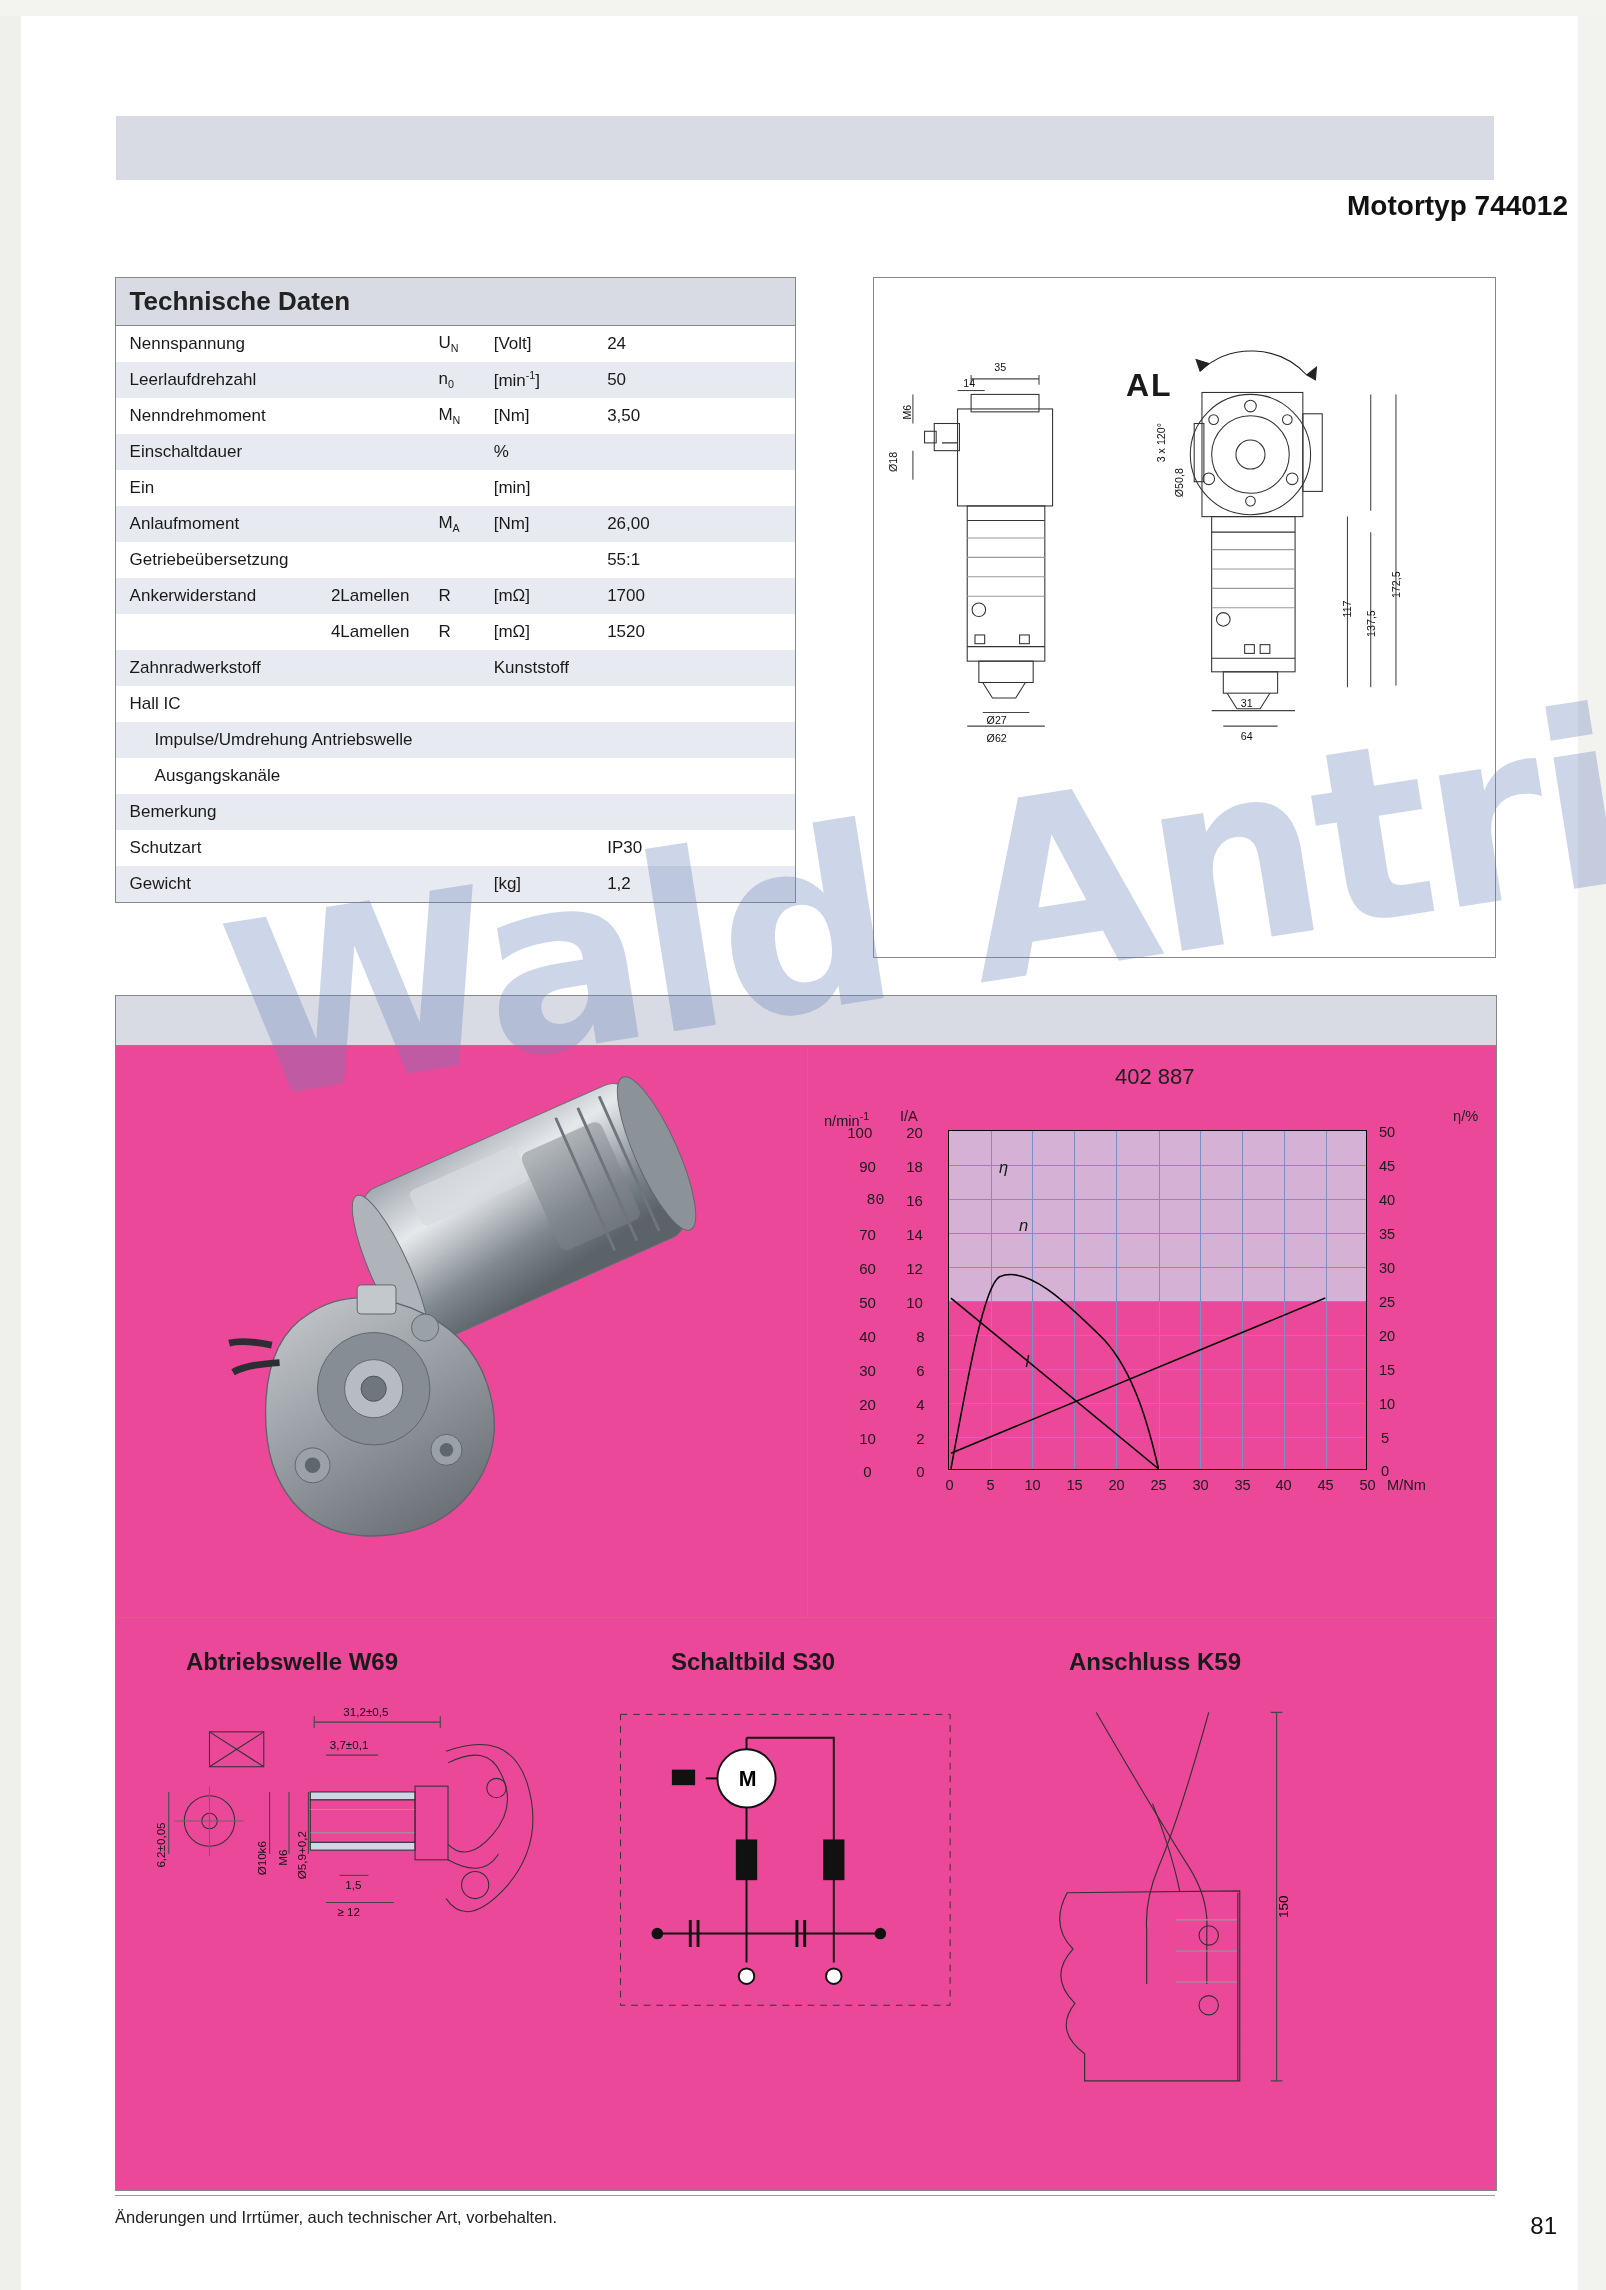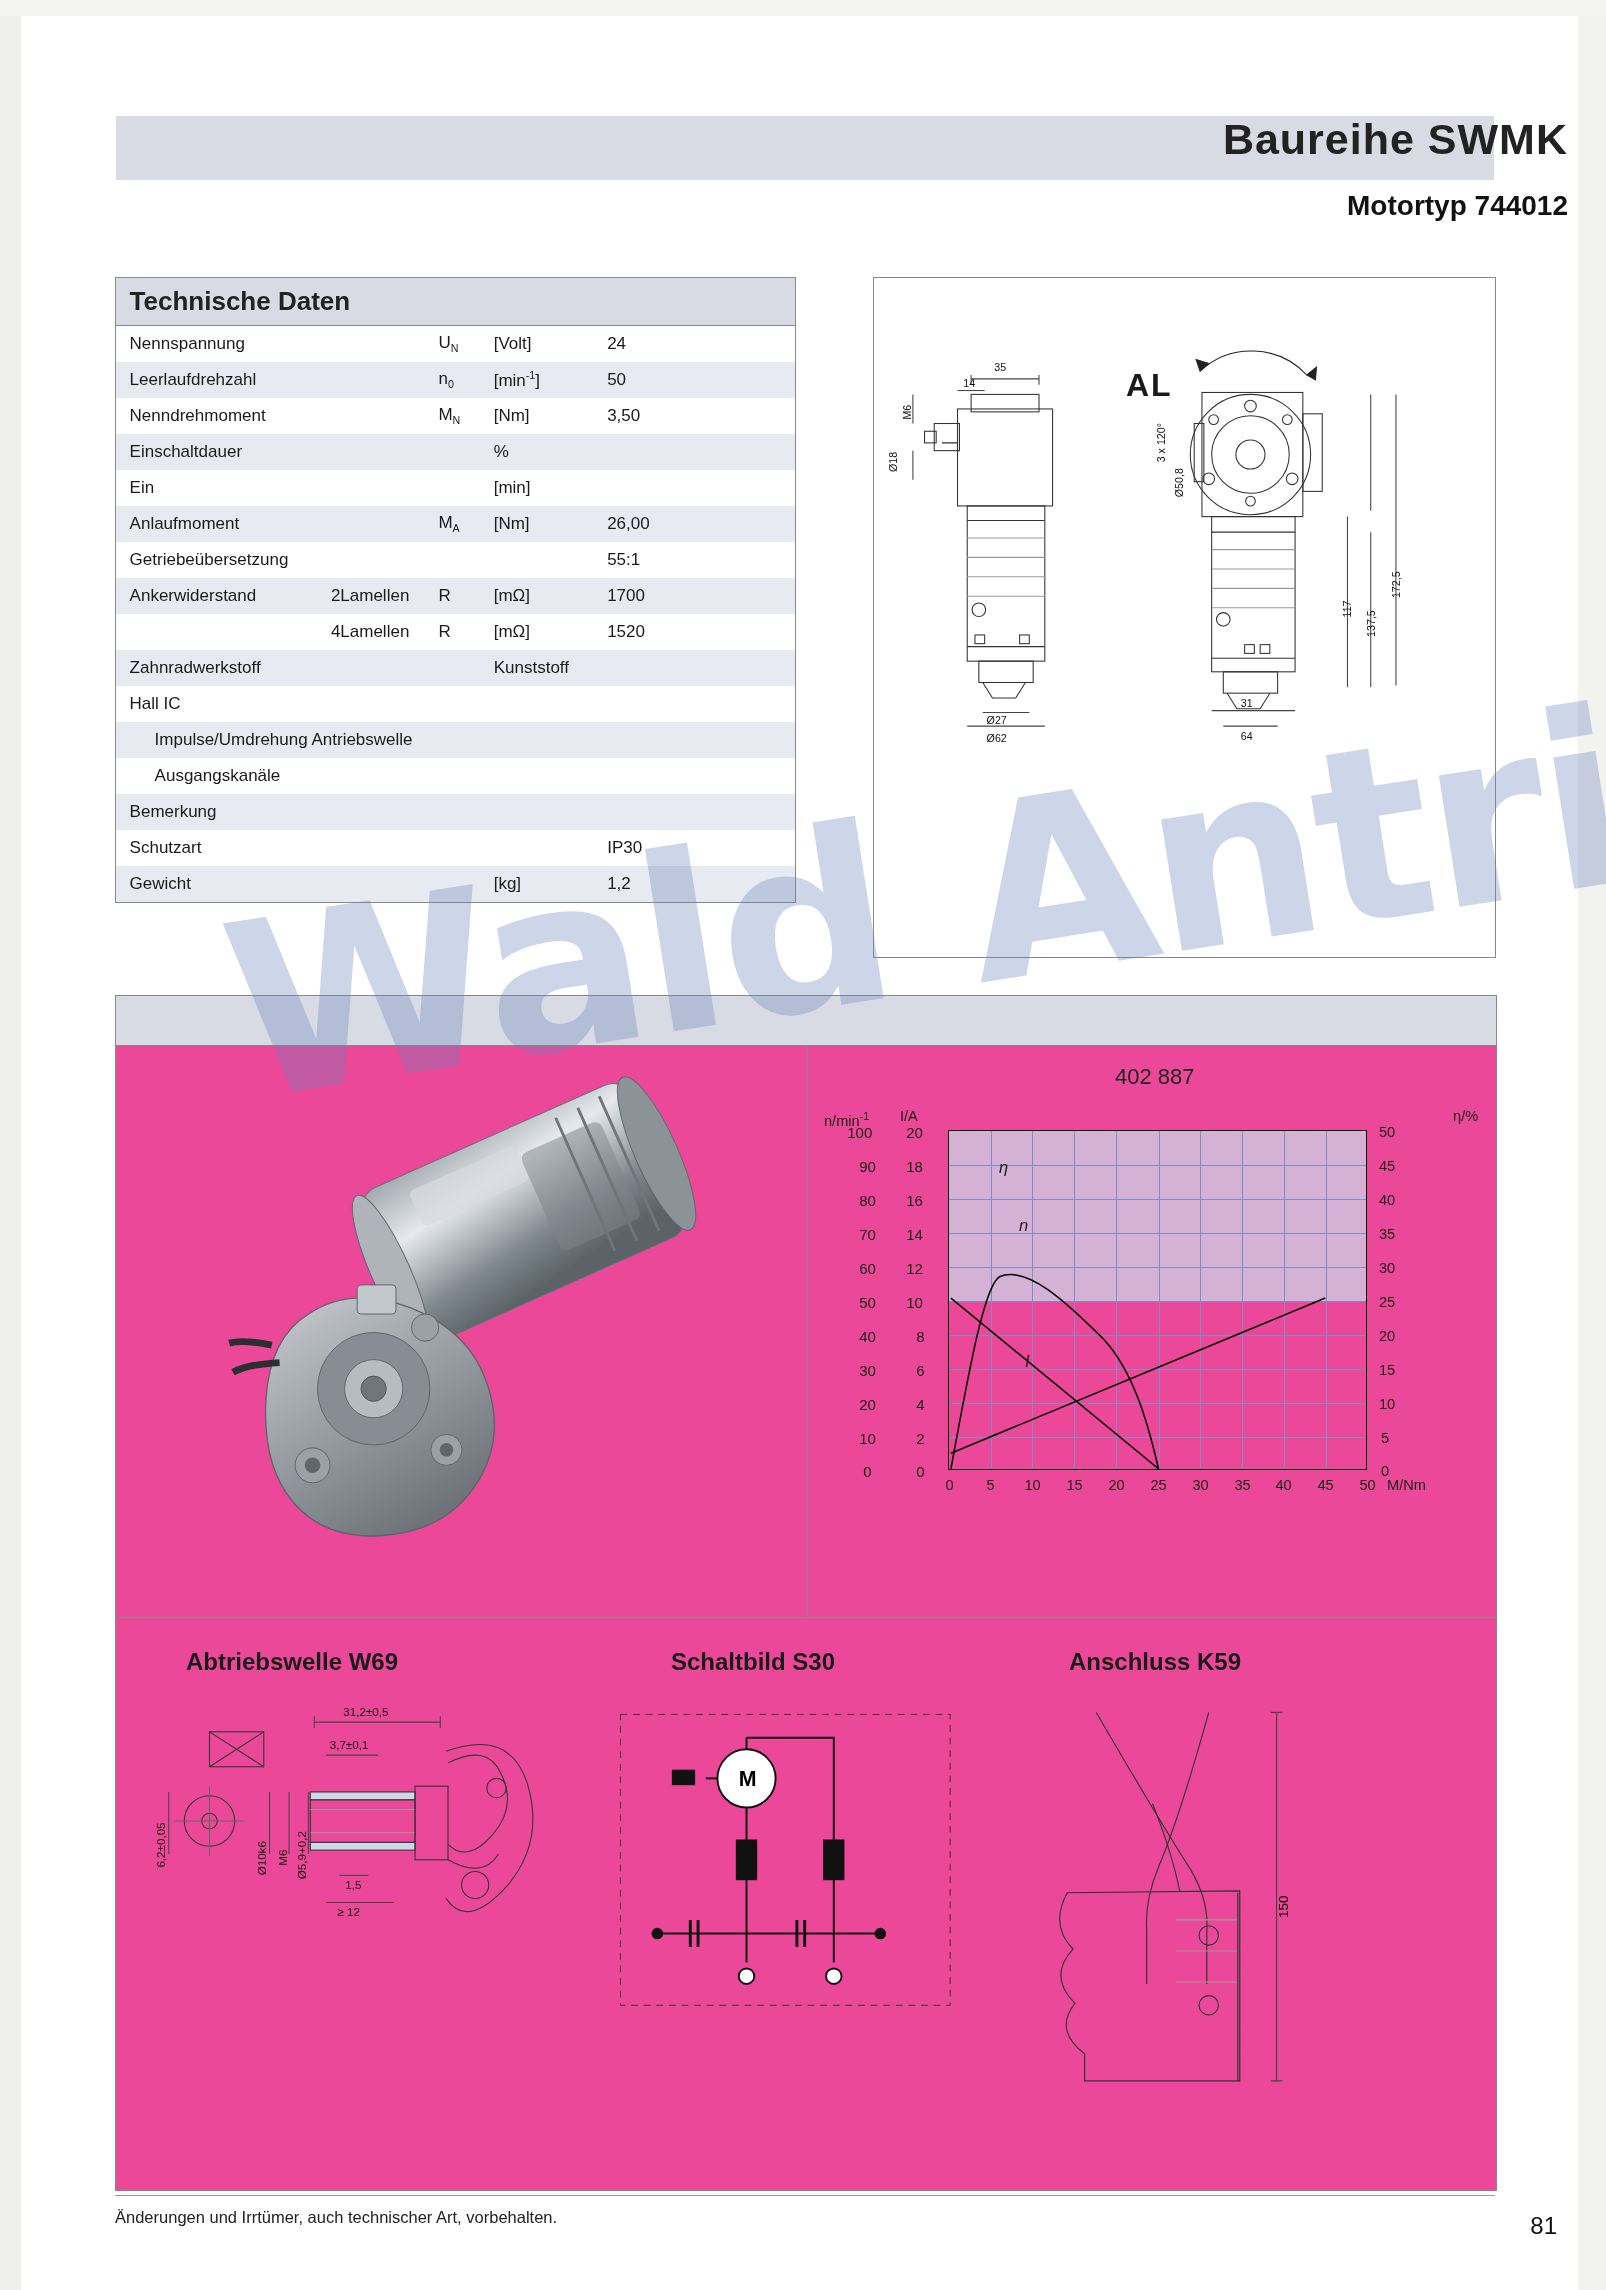--- a/index.html
+++ b/index.html
@@ -151,21 +151,20 @@
 <div class="page">
   <div class="scan-edge-left"></div>
   <div class="scan-edge-right"></div>
   <div class="scan-edge-top"></div>
 
   <div class="watermark">
     <span>Wald Antriebe</span>
   </div>
 
   <div class="header-band"></div>
-  <div class="header-title">Baureihe SWMK</div>
   <div class="header-sub">Motortyp 744012</div>
 
   <div class="tech-box">
     <div class="tech-head">Technische Daten</div>
 
     <div class="tech-row">
       <div class="c-label">Nennspannung</div>
       <div class="c-sub"></div>
       <div class="c-sym">U<sub>N</sub></div>
       <div class="c-unit">[Volt]</div>
@@ -408,21 +407,21 @@
     <div class="chart-wrap">
       <div class="chart-title">402 887</div>
       <div class="chart-ylab-l">
         <span>n/min<sup>-1</sup></span>
       </div>
       <div style="position:absolute;left:76px;top:54px;font-size:14.6px;">I/A</div>
       <div class="chart-ylab-r">η/%</div>
 
       <div class="tick-l2" style="left:21.3px;top:70px;">100</div>
       <div class="tick-l2" style="left:29px;top:104px;">90</div>
-      <div class="tick-l2" style="left:29px;top:138px;">80</div>
+      <div class="tick-l2" style="left:37px;top:138px;font-family:Liberation Mono, monospace;">80</div>
       <div class="tick-l2" style="left:29px;top:172px;">70</div>
       <div class="tick-l2" style="left:29px;top:206px;">60</div>
       <div class="tick-l2" style="left:29px;top:240px;">50</div>
       <div class="tick-l2" style="left:29px;top:274px;">40</div>
       <div class="tick-l2" style="left:29px;top:308px;">30</div>
       <div class="tick-l2" style="left:29px;top:342px;">20</div>
       <div class="tick-l2" style="left:29px;top:376px;">10</div>
       <div class="tick-l2" style="left:29px;top:409px;">0</div>
 
       <div class="tick-l2" style="left:76px;top:70px;">20</div>

